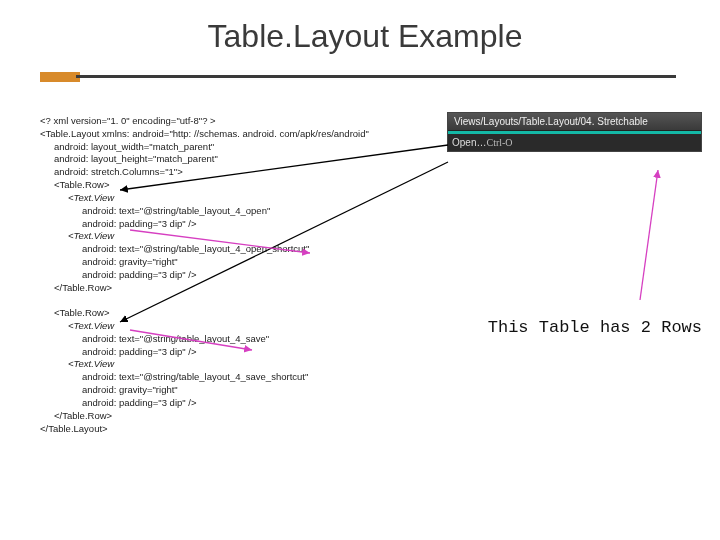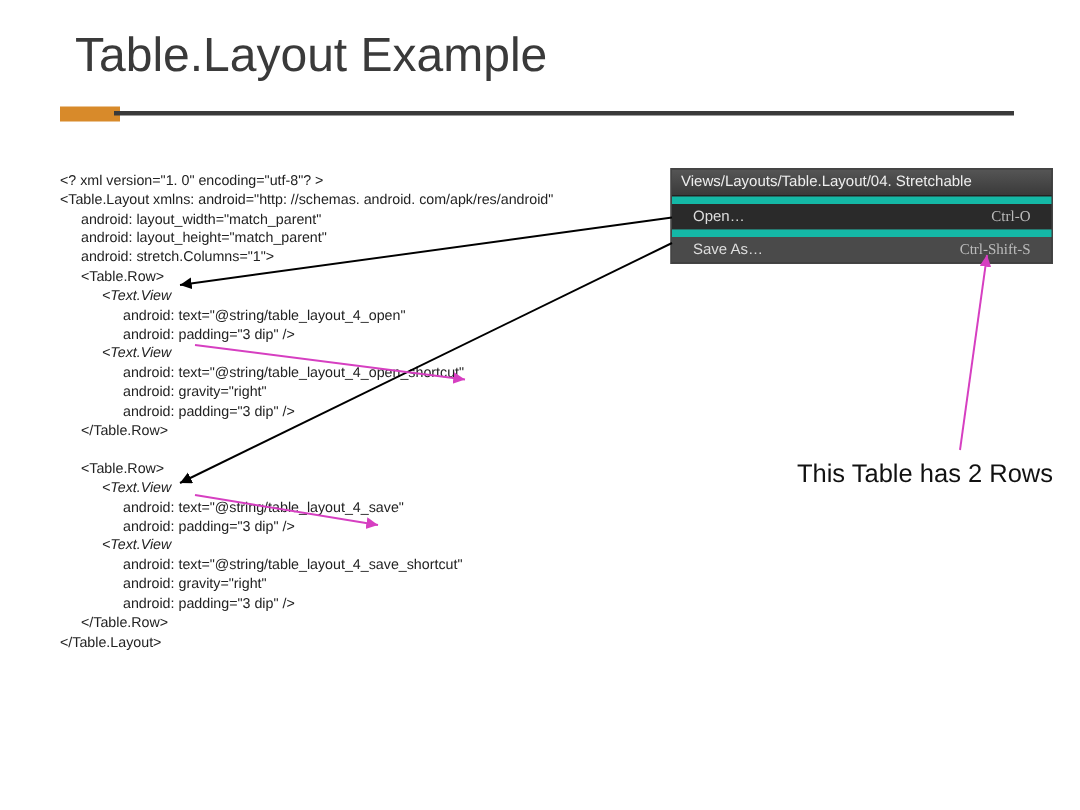--- a/index.html
+++ b/index.html
@@ -6,20 +6,21 @@
   body {
     width: 720px;
     height: 540px;
     background: #fff;
     font-family: Arial, sans-serif;
     position: relative;
     overflow: hidden;
   }
   .title-bar {
     padding: 18px 40px 6px 50px;
+    text-align: center;
   }
   .title {
     font-size: 32px;
     color: #3a3a3a;
     font-weight: normal;
   }
   .rule-wrap {
     padding: 6px 40px 0 40px;
   }
   .accent-block {
@@ -67,35 +68,35 @@
   }
   .dialog-header {
     background: linear-gradient(#555,#3a3a3a);
     color: #eee;
     padding: 3px 6px;
     font-size: 10px;
     border-bottom: 1px solid #222;
   }
   .dialog-row {
     display: flex;
-    justify-content: space-between;
-    padding: 3px 14px;
-    border-top: 5px solid #14b8a6;
+    justify-content: flex-start;
+    padding: 3px 4px;
+    border-top: 3px solid #14b8a6;
   }
   .dialog-row.sel {
     background: #4a4a4a;
   }
   .shortcut { color: #bbb; font-family: Liberation Serif, serif; }
 
   .callout {
     position: absolute;
-    top: 306px;
+    top: 318px;
     right: 18px;
     font-size: 17px;
-    font-family: Liberation Sans, sans-serif;
+    font-family: Liberation Mono, monospace;
     color: #111;
   }
 
   svg.arrows {
     position: absolute;
     top: 0; left: 0;
     width: 720px; height: 540px;
     pointer-events: none;
   }
 </style>
@@ -112,24 +113,20 @@
 <div class="content">
   <div class="code" id="code-block"><div>&lt;? xml version="1. 0" encoding="utf-8"? &gt;</div><div>&lt;Table.Layout xmlns: android="http: //schemas. android. com/apk/res/android"</div><div class="ind1">android: layout_width="match_parent"</div><div class="ind1">android: layout_height="match_parent"</div><div class="ind1">android: stretch.Columns="1"&gt;</div><div class="ind1">&lt;Table.Row&gt;</div><div class="ind2">&lt;Text.View</div><div class="ind3">android: text="@string/table_layout_4_open"</div><div class="ind3">android: padding="3 dip" /&gt;</div><div class="ind2">&lt;Text.View</div><div class="ind3">android: text="@string/table_layout_4_open_shortcut"</div><div class="ind3">android: gravity="right"</div><div class="ind3">android: padding="3 dip" /&gt;</div><div class="ind1">&lt;/Table.Row&gt;</div><div>&nbsp;</div><div class="ind1">&lt;Table.Row&gt;</div><div class="ind2">&lt;Text.View</div><div class="ind3">android: text="@string/table_layout_4_save"</div><div class="ind3">android: padding="3 dip" /&gt;</div><div class="ind2">&lt;Text.View</div><div class="ind3">android: text="@string/table_layout_4_save_shortcut"</div><div class="ind3">android: gravity="right"</div><div class="ind3">android: padding="3 dip" /&gt;</div><div class="ind1">&lt;/Table.Row&gt;</div><div>&lt;/Table.Layout&gt;</div></div>
 </div>
 
 <div class="dialog">
   <div class="dialog-header">Views/Layouts/Table.Layout/04. Stretchable</div>
   <div class="dialog-row">
     <span>Open…</span>
     <span class="shortcut">Ctrl-O</span>
   </div>
-  <div class="dialog-row sel">
-    <span>Save As…</span>
-    <span class="shortcut">Ctrl-Shift-S</span>
-  </div>
 </div>
 
 <div class="callout">This Table has 2 Rows</div>
 
 <svg class="arrows">
   <defs>
     <marker id="arr-black" markerWidth="8" markerHeight="8" refX="6" refY="3" orient="auto">
       <path d="M0,0 L6,3 L0,6 Z" fill="#000"></path>
     </marker>
     <marker id="arr-mag" markerWidth="8" markerHeight="8" refX="6" refY="3" orient="auto">

